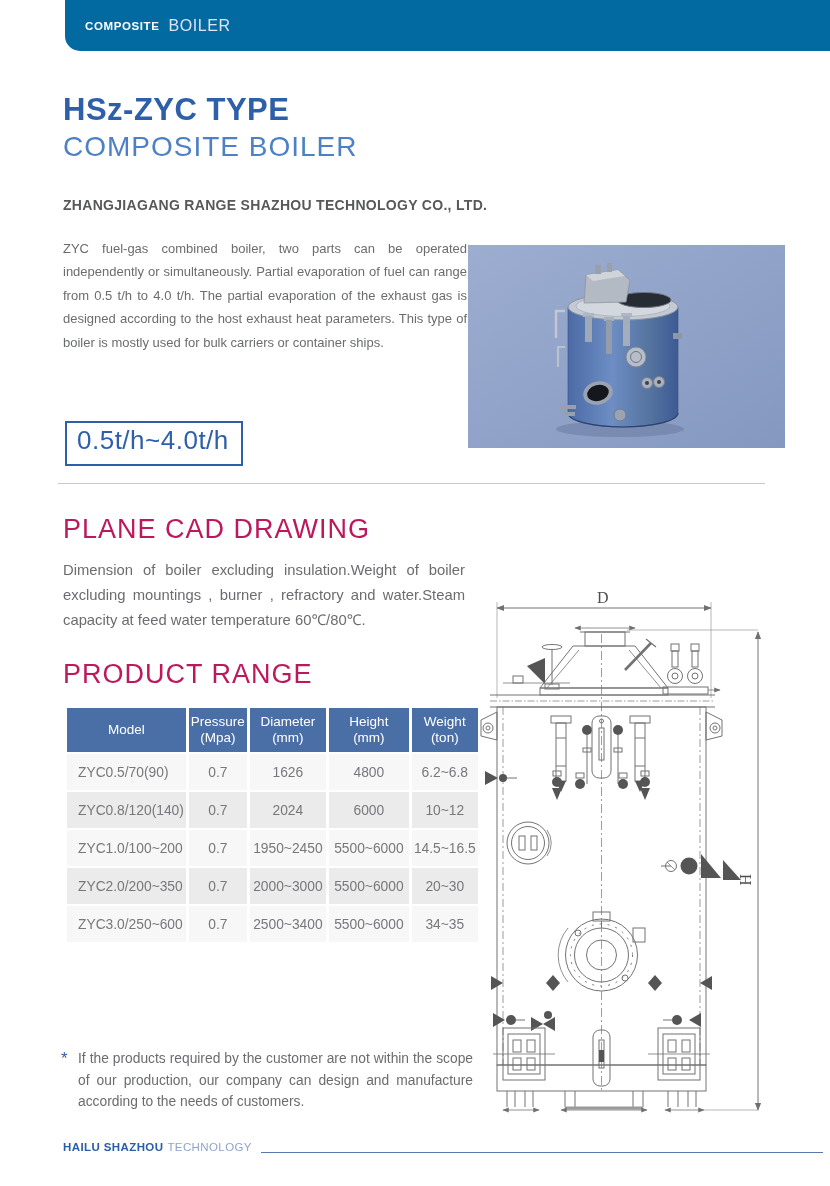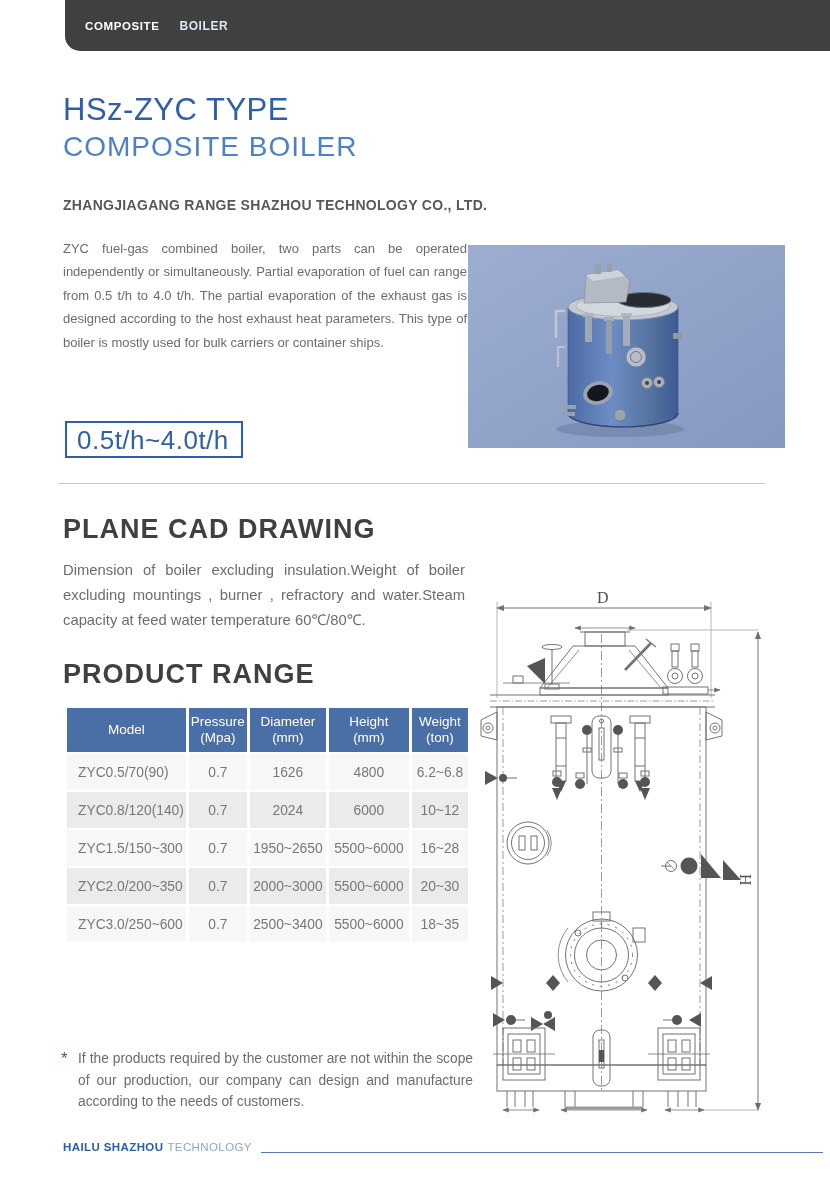--- a/index.html
+++ b/index.html
@@ -1,36 +1,36 @@
 <!DOCTYPE html>
 <html><head>
 <meta charset="utf-8">
 <style>
   html,body{margin:0;padding:0;background:#fff;}
   body{width:830px;height:1186px;position:relative;font-family:"Liberation Sans",sans-serif;overflow:hidden;}
   .abs{position:absolute;}
 
   
-  .topbar{left:65px;top:0;width:765px;height:51px;background:#404040;border-radius:0 0 0 15px;
+  .topbar{left:65px;top:0;width:765px;height:51px;background:#0369a1;border-radius:0 0 0 15px;
           display:flex;align-items:center;padding-left:20px;box-sizing:border-box;}
   .topbar .b{color:#ffffff;font-weight:bold;font-size:11.5px;letter-spacing:.6px;}
-  .topbar .l{color:#dde5f2;font-weight:bold;font-size:12px;letter-spacing:.6px;margin-left:20px;}
-
-  
-  .title{left:63px;top:92px;font-size:31px;font-weight:normal;color:#2e5fa9;letter-spacing:.5px;}
+  .topbar .l{color:#dde5f2;font-weight:normal;font-size:16px;letter-spacing:.6px;margin-left:9px;}
+
+  
+  .title{left:63px;top:92px;font-size:31px;font-weight:bold;color:#2e5fa9;letter-spacing:.5px;}
   .subtitle{left:63px;top:131px;font-size:28px;font-weight:normal;color:#4d80c5;letter-spacing:1px;}
   .company{left:63px;top:197px;font-size:14px;font-weight:bold;color:#57585a;letter-spacing:.3px;}
   .desc{left:63px;top:237px;width:404px;font-size:13px;line-height:23.4px;color:#6b6c6f;text-align:justify;}
   .badge{left:65px;top:421px;border:2px solid #2e5fa9;color:#2e5fa9;font-size:26px;
-         padding:2px 12px 0 10px;letter-spacing:.5px;}
+         padding:2px 12px 8px 10px;letter-spacing:.5px;}
   .photo{left:468px;top:245px;width:317px;height:203px;}
 
   .divider{left:58px;top:483px;width:707px;height:1px;background:#c9c9c9;}
 
-  .h-section{font-size:27px;font-weight:bold;color:#404040;letter-spacing:1px;}
+  .h-section{font-size:27px;font-weight:normal;color:#be185d;letter-spacing:1px;}
   .cad-title{left:63px;top:514px;}
   .cad-desc{left:63px;top:558px;width:402px;font-size:14.8px;line-height:25px;color:#6b6c6f;text-align:justify;}
   .pr-title{left:63px;top:659px;}
 
   
   .pr-table{left:64px;top:706px;border-collapse:separate;border-spacing:3px 2px;}
   .pr-table th{background:#4a6fa6;color:#fff;font-weight:normal;font-size:13.5px;line-height:16px;
                height:44px;text-align:center;vertical-align:middle;padding:0 2px;}
   .pr-table td{font-size:13.8px;color:#77787b;text-align:center;height:36px;padding:0 2px;vertical-align:middle;}
   .pr-table tbody tr:nth-child(odd) td{background:#f7f7f8;}
@@ -163,39 +163,39 @@
         <td>6.2~6.8</td>
       </tr>
       <tr>
         <td class="c-model">ZYC0.8/120(140)</td>
         <td>0.7</td>
         <td>2024</td>
         <td>6000</td>
         <td>10~12</td>
       </tr>
       <tr>
-        <td class="c-model">ZYC1.5/150~300</td>
-        <td>0.7</td>
-        <td>1950~2650</td>
+        <td class="c-model">ZYC1.0/100~200</td>
+        <td>0.7</td>
+        <td>1950~2450</td>
         <td>5500~6000</td>
-        <td>16~28</td>
+        <td>14.5~16.5</td>
       </tr>
       <tr>
         <td class="c-model">ZYC2.0/200~350</td>
         <td>0.7</td>
         <td>2000~3000</td>
         <td>5500~6000</td>
         <td>20~30</td>
       </tr>
       <tr>
         <td class="c-model">ZYC3.0/250~600</td>
         <td>0.7</td>
         <td>2500~3400</td>
         <td>5500~6000</td>
-        <td>18~35</td>
+        <td>34~35</td>
       </tr>
     </tbody>
 </table>
 
 <div class="abs footnote">
   <span class="star">*</span>
   <span class="txt">If the products required by the customer are not within the scope of our production, our company can design and manufacture according to the needs of customers.</span>
 </div>
 
 <div class="abs cad">

